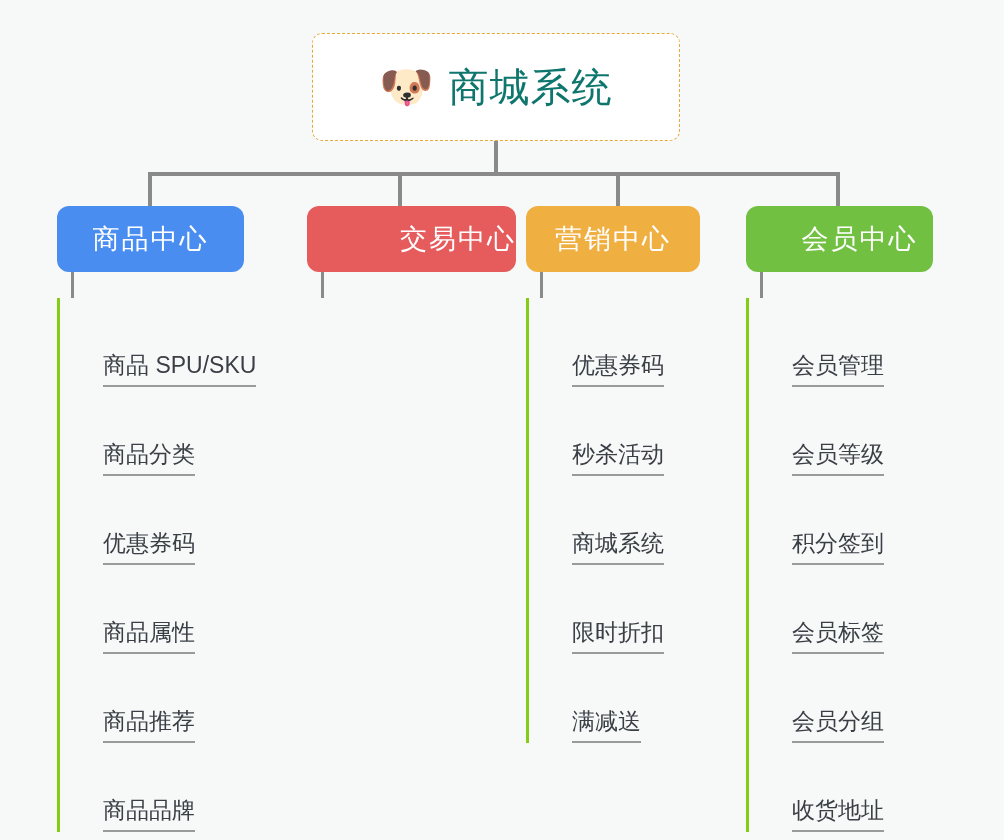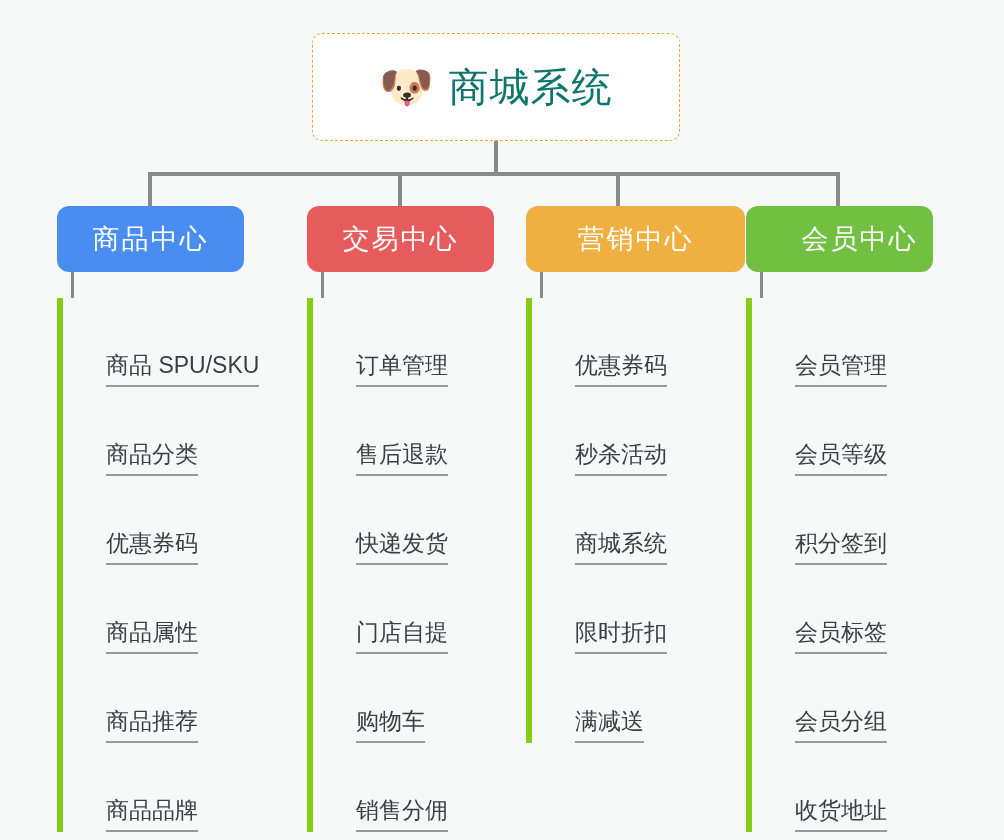--- a/index.html
+++ b/index.html
@@ -107,30 +107,30 @@
     border-radius: 12px;
     display: flex;
     align-items: center;
     justify-content: center;
     color: #ffffff;
     font-size: 27px;
     letter-spacing: 2px;
     width: 187px;
   }
   .column.c0 .category-box { width: 187px; }
-  .column.c1 .category-box { width: 187px; }
-  .column.c2 .category-box { width: 219px; }
+  .column.c1 .category-box { width: 209px; justify-content: flex-end; }
+  .column.c2 .category-box { width: 174px; }
   .column.c3 .category-box { width: 187px; }
 
   
   .leaf-list {
     position: relative;
     margin-top: 26px;
     padding-left: 15px;
-    border-left: 6px solid #84cc16;
+    border-left: 3px solid #84cc16;
   }
 
   .leaf-item {
     height: 89px;
     display: flex;
     align-items: flex-end;
     padding-left: 28px;
   }
 
   .leaf-label {
@@ -185,40 +185,20 @@
     <div class="leaf-item">
         <span class="leaf-label">商品品牌</span>
       </div>
   </div>
 </div>
 
 <div class="column c1">
   <div class="category-box" style="background: rgb(230, 92, 92);">
     <span>交易中心</span>
   </div>
-  <div class="leaf-list">
-    <div class="leaf-item">
-        <span class="leaf-label">订单管理</span>
-      </div>
-    <div class="leaf-item">
-        <span class="leaf-label">售后退款</span>
-      </div>
-    <div class="leaf-item">
-        <span class="leaf-label">快递发货</span>
-      </div>
-    <div class="leaf-item">
-        <span class="leaf-label">门店自提</span>
-      </div>
-    <div class="leaf-item">
-        <span class="leaf-label">购物车</span>
-      </div>
-    <div class="leaf-item">
-        <span class="leaf-label">销售分佣</span>
-      </div>
-  </div>
 </div>
 
 <div class="column c2">
   <div class="category-box" style="background: rgb(239, 175, 65);">
     <span>营销中心</span>
   </div>
   <div class="leaf-list">
     <div class="leaf-item">
         <span class="leaf-label">优惠券码</span>
       </div>

